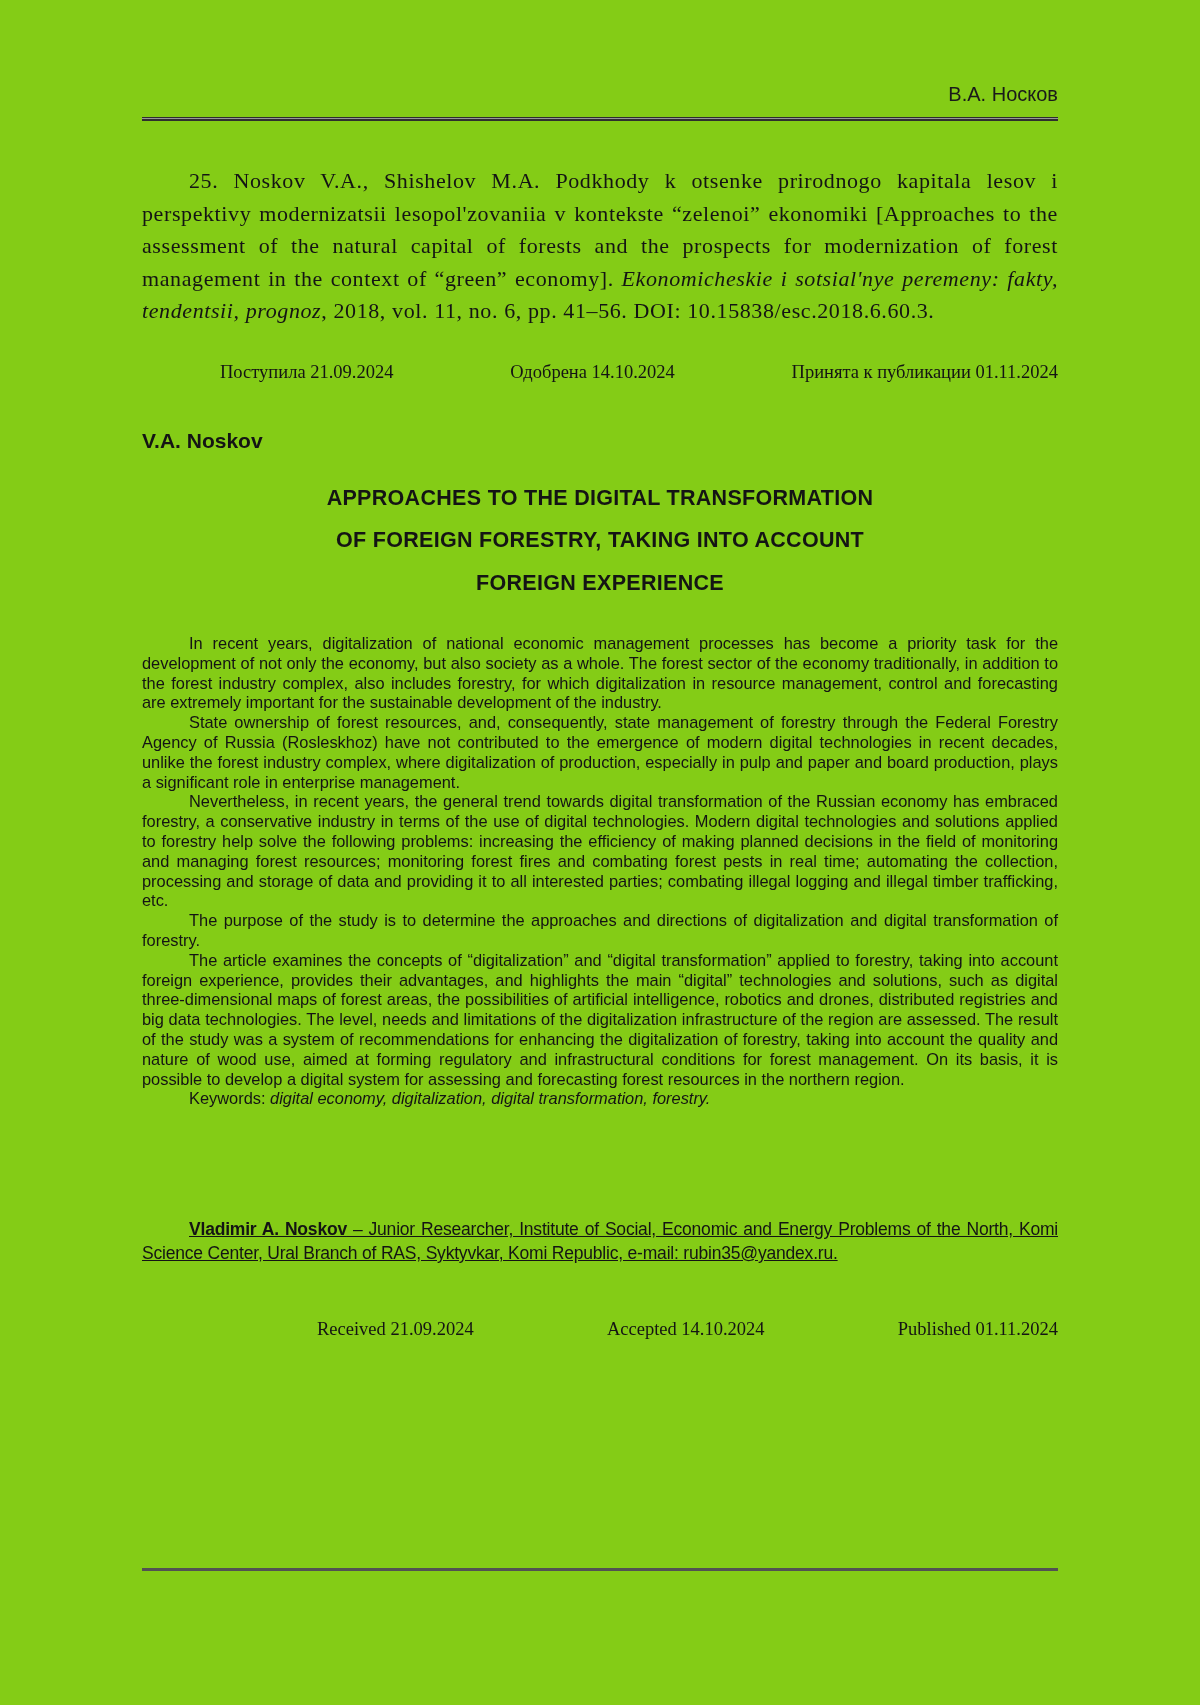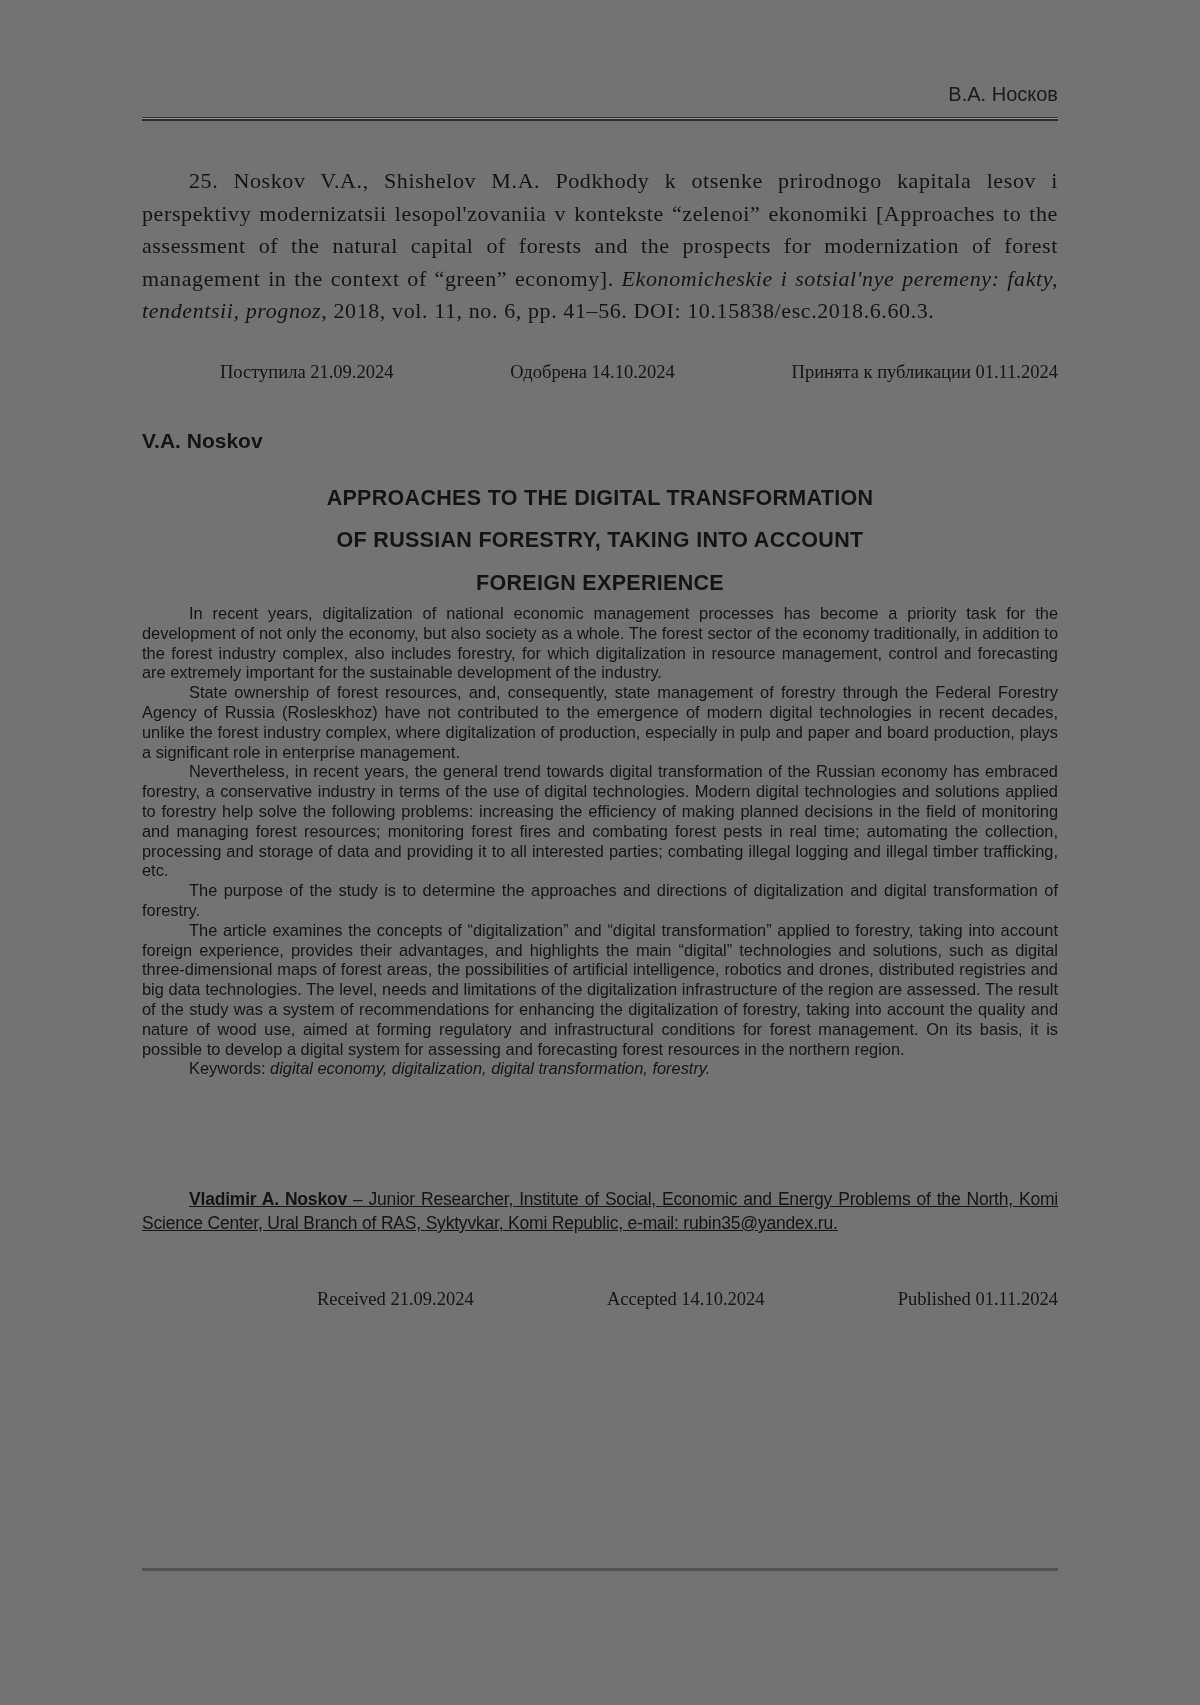--- a/index.html
+++ b/index.html
@@ -1,20 +1,20 @@
 <!DOCTYPE html>
 <html><head>
 <meta charset="utf-8">
 <style>
   html, body { margin: 0; padding: 0; background: #ffffff; }
   .page {
     position: relative;
     width: 1200px;
     height: 1705px;
-    background: #737373;
+    background: #84cc16;
     color: #141414;
     box-sizing: border-box;
     padding: 0 142px;
     overflow: hidden;
   }
 
   .running-head {
     padding-top: 82px;
     text-align: right;
     font-family: "Liberation Sans", "DejaVu Sans", sans-serif;
@@ -74,20 +74,21 @@
     text-align: center;
     font-family: "Liberation Sans", "DejaVu Sans", sans-serif;
     font-weight: bold;
     font-size: 21.5px;
     line-height: 42.5px;
     letter-spacing: 0.3px;
   }
   .article-title span { display: block; }
 
   .abstract {
+    margin-top: 30px;
     font-family: "Liberation Sans", "DejaVu Sans", sans-serif;
     font-size: 16.4px;
     line-height: 19.8px;
     text-align: justify;
   }
   .abstract p { margin: 0; text-indent: 47px; }
   .keywords-line { margin: 0; text-indent: 47px; }
   .keywords-line .kw-italic { font-style: italic; }
 
   .author-info {
@@ -133,21 +134,21 @@
   <div class="dates-row dates-ru">
     <span>Поступила 21.09.2024</span>
     <span>Одобрена 14.10.2024</span>
     <span>Принята к публикации 01.11.2024</span>
   </div>
 
   <h2 class="author-heading">V.A. Noskov</h2>
 
   <h1 class="article-title">
     <span>APPROACHES TO THE DIGITAL TRANSFORMATION</span>
-    <span>OF RUSSIAN FORESTRY, TAKING INTO ACCOUNT</span>
+    <span>OF FOREIGN FORESTRY, TAKING INTO ACCOUNT</span>
     <span>FOREIGN EXPERIENCE</span>
   </h1>
 
   <section class="abstract">
     <p>In recent years, digitalization of national economic management processes has become a priority task for the development of not only the economy, but also society as a whole. The forest sector of the economy traditionally, in addition to the forest industry complex, also includes forestry, for which digitalization in resource management, control and forecasting are extremely important for the sustainable development of the industry.</p>
     <p>State ownership of forest resources, and, consequently, state management of forestry through the Federal Forestry Agency of Russia (Rosleskhoz) have not contributed to the emergence of modern digital technologies in recent decades, unlike the forest industry complex, where digitalization of production, especially in pulp and paper and board production, plays a significant role in enterprise management.</p>
     <p>Nevertheless, in recent years, the general trend towards digital transformation of the Russian economy has embraced forestry, a conservative industry in terms of the use of digital technologies. Modern digital technologies and solutions applied to forestry help solve the following problems: increasing the efficiency of making planned decisions in the field of monitoring and managing forest resources; monitoring forest fires and combating forest pests in real time; automating the collection, processing and storage of data and providing it to all interested parties; combating illegal logging and illegal timber trafficking, etc.</p>
     <p>The purpose of the study is to determine the approaches and directions of digitalization and digital transformation of forestry.</p>
     <p>The article examines the concepts of “digitalization” and “digital transformation” applied to forestry, taking into account foreign experience, provides their advantages, and highlights the main “digital” technologies and solutions, such as digital three-dimensional maps of forest areas, the possibilities of artificial intelligence, robotics and drones, distributed registries and big data technologies. The level, needs and limitations of the digitalization infrastructure of the region are assessed. The result of the study was a system of recommendations for enhancing the digitalization of forestry, taking into account the quality and nature of wood use, aimed at forming regulatory and infrastructural conditions for forest management. On its basis, it is possible to develop a digital system for assessing and forecasting forest resources in the northern region.</p>
     <p class="keywords-line"><span>Keywords: </span><span class="kw-italic">digital economy, digitalization, digital transformation, forestry.</span></p>

